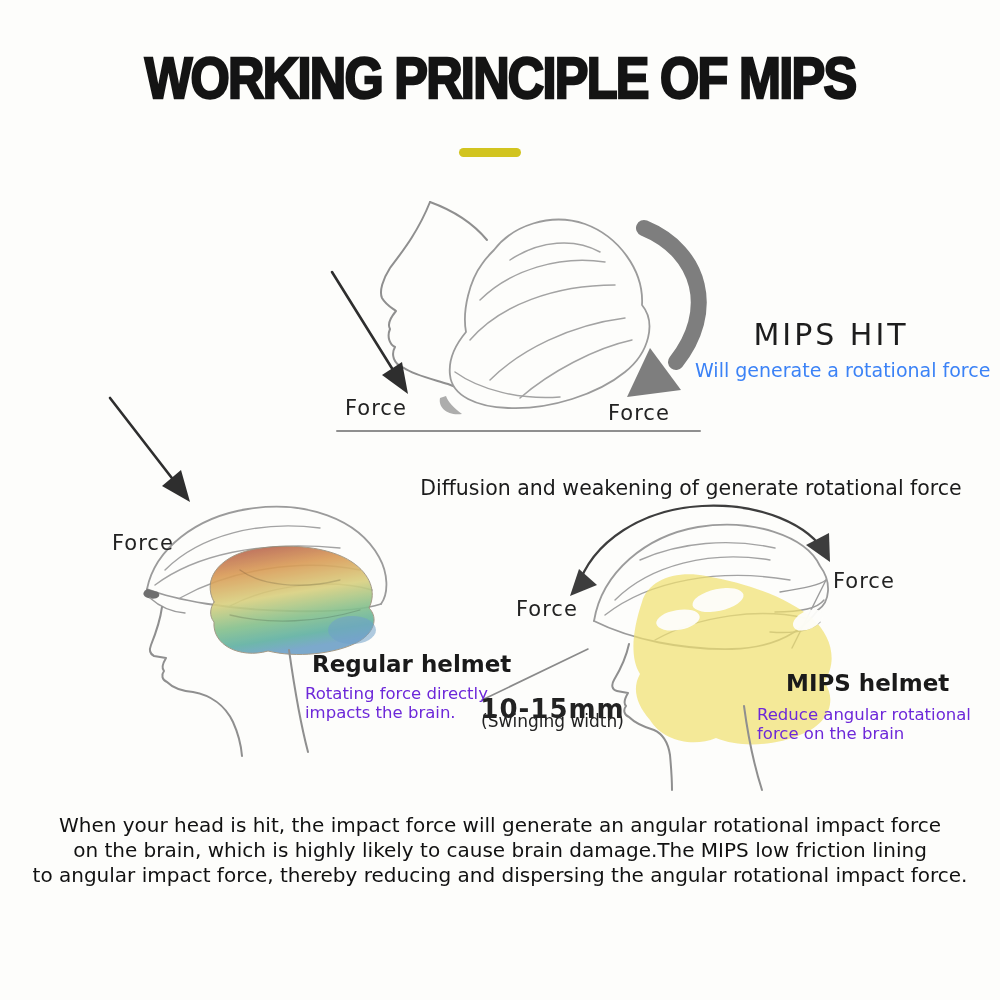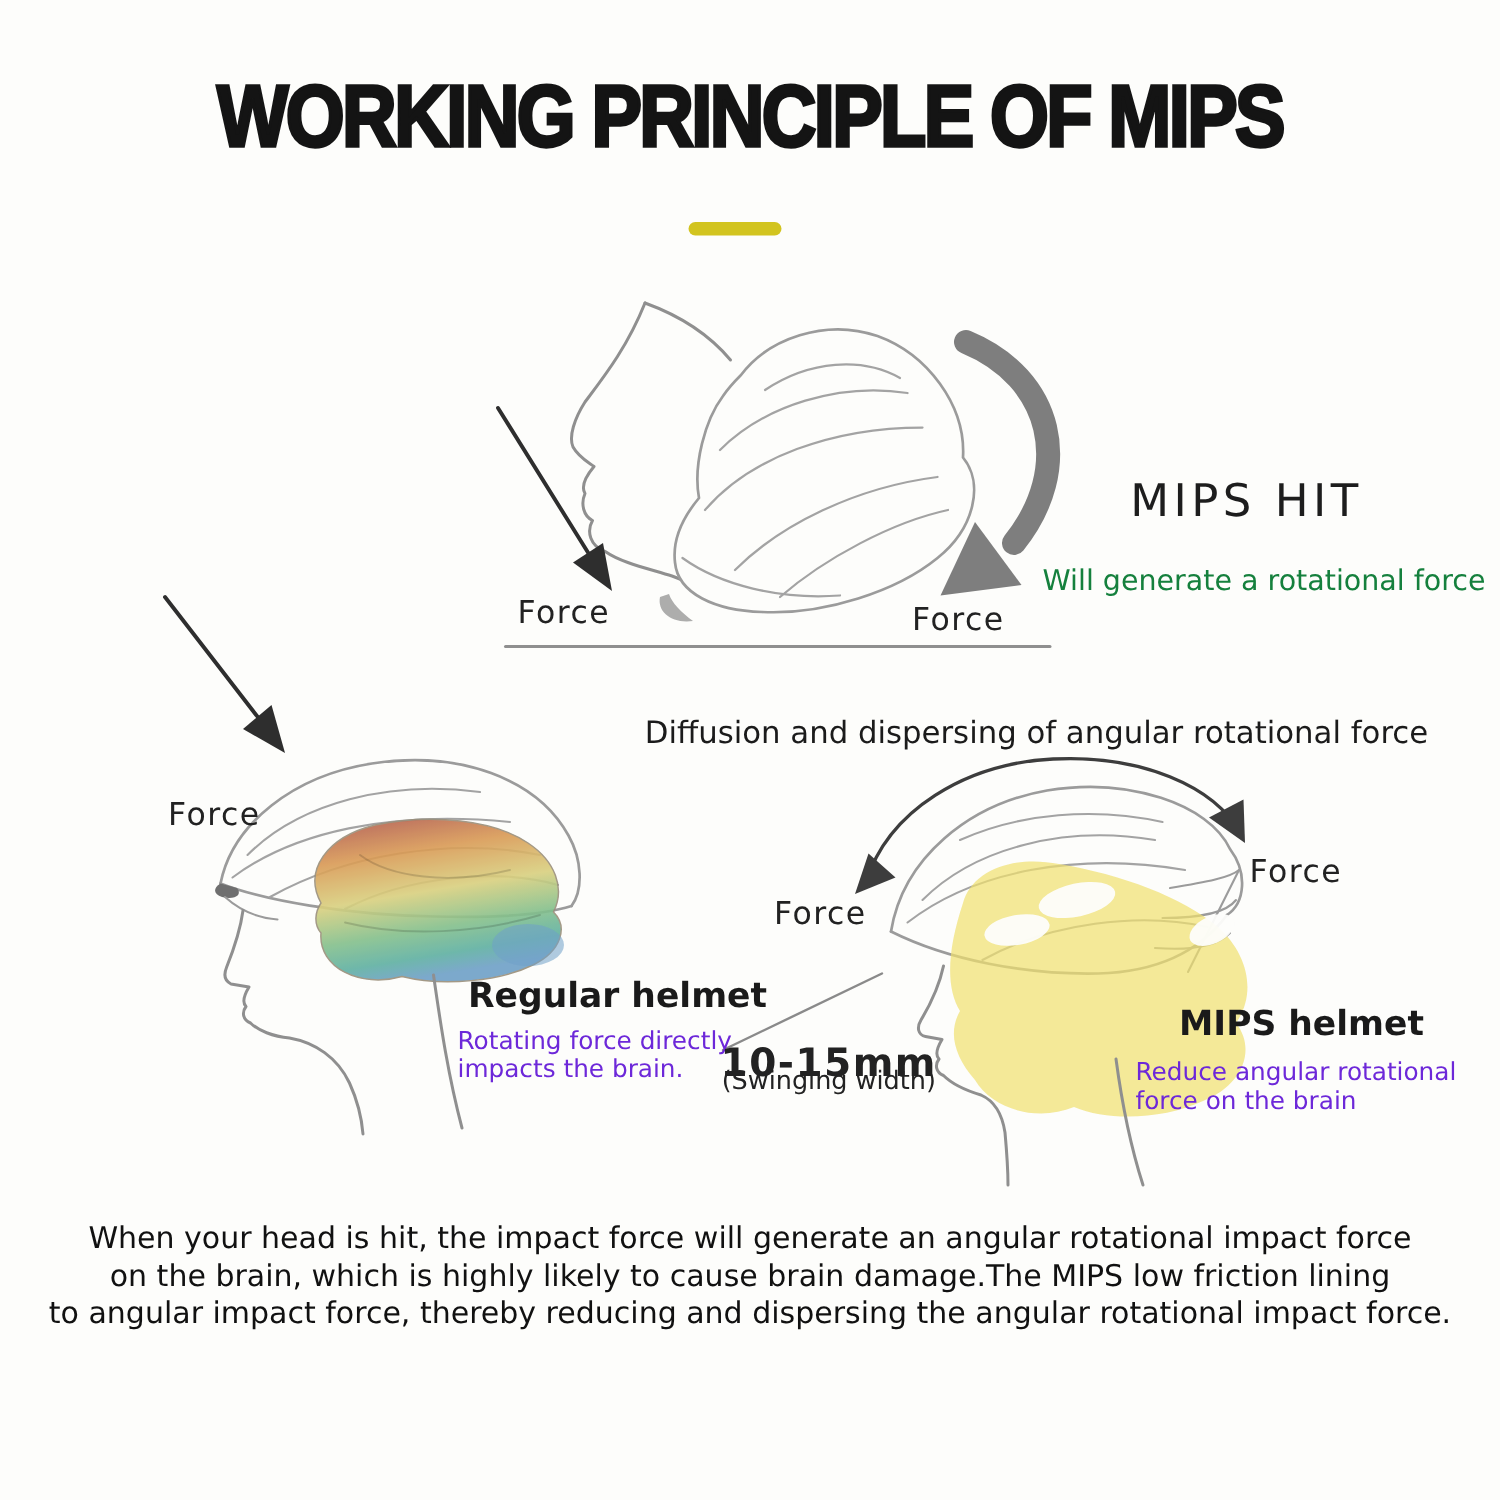--- a/index.html
+++ b/index.html
@@ -18,21 +18,21 @@
     transform:scaleX(0.87); transform-origin:center; white-space:nowrap;
   }
   .title-dash {
     left:459px; top:148px; width:62px; height:9px;
     background:#d2c41f; border-radius:5px;
   }
   .svg-layer { left:0; top:0; }
   .force-label { font-size:21px; letter-spacing:1px; color:#222; white-space:nowrap; }
   .headhit-box { left:695px; top:317px; width:272px; text-align:center; }
   .headhit-title { font-size:30px; letter-spacing:3px; color:#1d1d1d; }
-  .headhit-sub { margin-top:24px; font-size:19px; color:#15803d; white-space:nowrap; }
+  .headhit-sub { margin-top:7px; font-size:19px; color:#3b82f6; white-space:nowrap; }
   .mid-heading {
     left:420px; top:476px; width:542px; text-align:center;
     font-size:20.5px; color:#1b1b1b; white-space:nowrap;
   }
   .fig-name { font-size:23px; font-weight:bold; color:#1a1a1a; white-space:nowrap; }
   .fig-desc { font-size:16.5px; line-height:19px; color:#6d28d9; white-space:nowrap; }
   .swing-label { left:455px; top:711px; width:195px; text-align:center; font-size:17px; color:#222; white-space:nowrap; }
   .swing-value { left:455px; top:694px; width:195px; text-align:center; font-size:26px; color:#222; letter-spacing:1px; white-space:nowrap;font-weight:bold; }
   .footer-par {
     left:20px; top:813px; width:960px; text-align:center;
@@ -158,21 +158,21 @@
   <h1 class="abs page-title">WORKING PRINCIPLE OF MIPS</h1>
   <div class="abs title-dash"></div>
 
   <div class="abs force-label" style="left:345px; top:396px;">Force</div>
   <div class="abs force-label" style="left:608px; top:401px;">Force</div>
   <div class="abs headhit-box">
     <div class="headhit-title">MIPS HIT</div>
     <div class="headhit-sub">Will generate a rotational force</div>
   </div>
 
-  <div class="abs mid-heading">Diffusion and dispersing of angular rotational force</div>
+  <div class="abs mid-heading">Diffusion and weakening of generate rotational force</div>
 
   <div class="abs force-label" style="left:112px; top:531px;">Force</div>
   <div class="abs fig-name" style="left:312px; top:651px;">Regular helmet</div>
   <div class="abs fig-desc" style="left:305px; top:684px;">
     <div>Rotating force directly</div>
     <div>impacts the brain.</div>
   </div>
 
   <div class="abs force-label" style="left:516px; top:597px;">Force</div>
   <div class="abs force-label" style="left:833px; top:569px;">Force</div>

